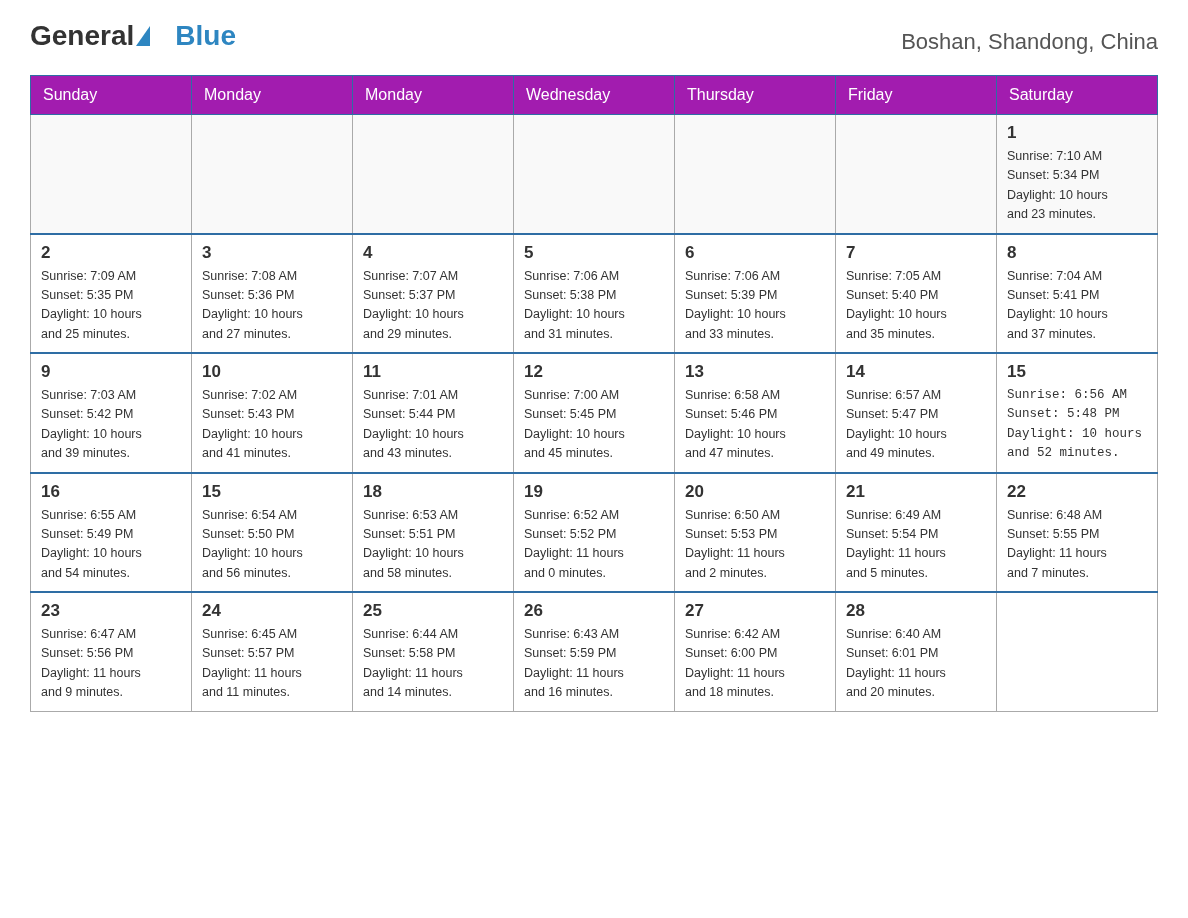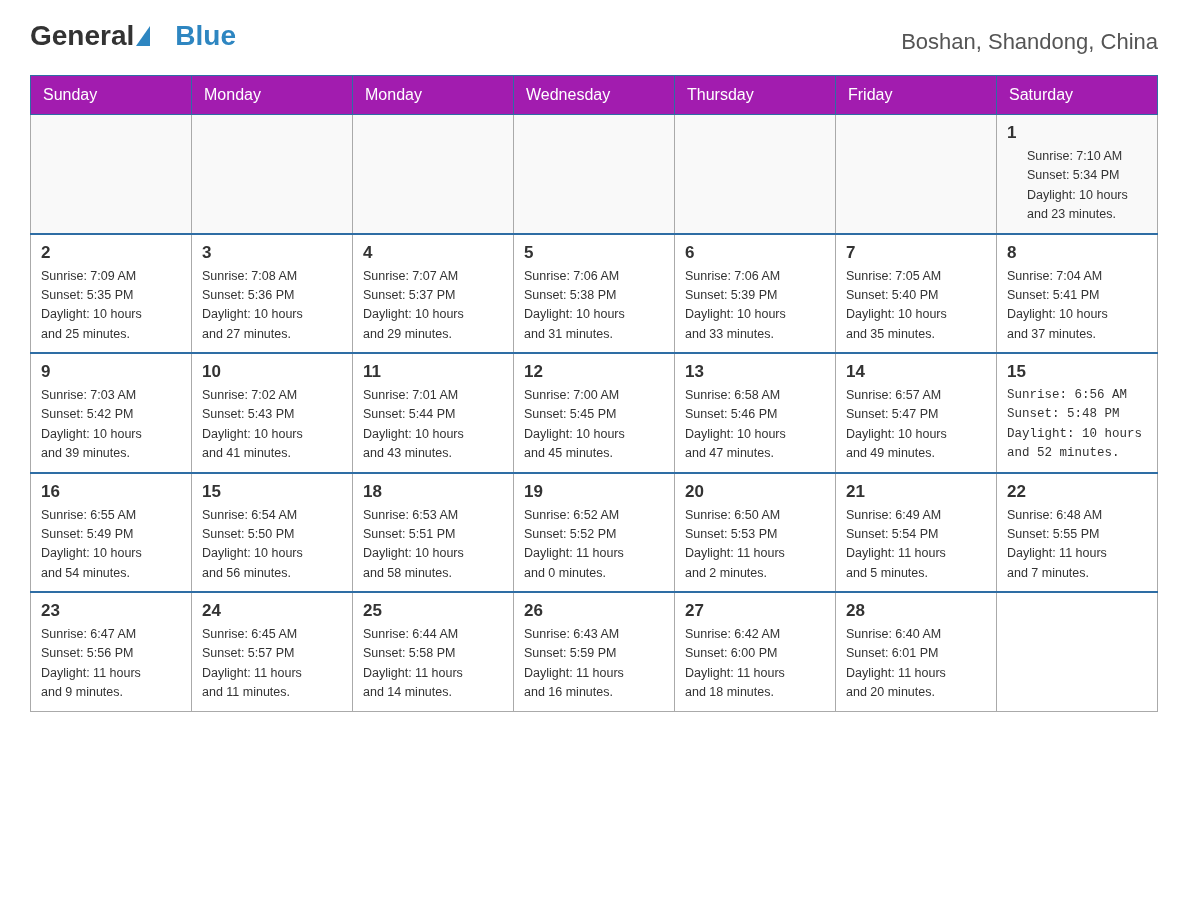--- a/index.html
+++ b/index.html
@@ -134,21 +134,21 @@
   <tbody id="calendar-body">
   <tr>
         <td class="empty-cell"></td>
         <td class="empty-cell"></td>
         <td class="empty-cell"></td>
         <td class="empty-cell"></td>
         <td class="empty-cell"></td>
         <td class="empty-cell"></td>
         <td>
           <div class="day-number">1</div>
-          <div class="day-info" style="white-space: pre-line; margin-left: 20px;">Sunrise: 7:10 AM
+          <div class="day-info" style="white-space: pre-line;">Sunrise: 7:10 AM
 Sunset: 5:34 PM
 Daylight: 10 hours
 and 23 minutes.</div>
         </td>
       </tr>
       <tr class="row-divider">
         <td>
           <div class="day-number">2</div>
           <div class="day-info" style="white-space: pre-line;">Sunrise: 7:09 AM
 Sunset: 5:35 PM

